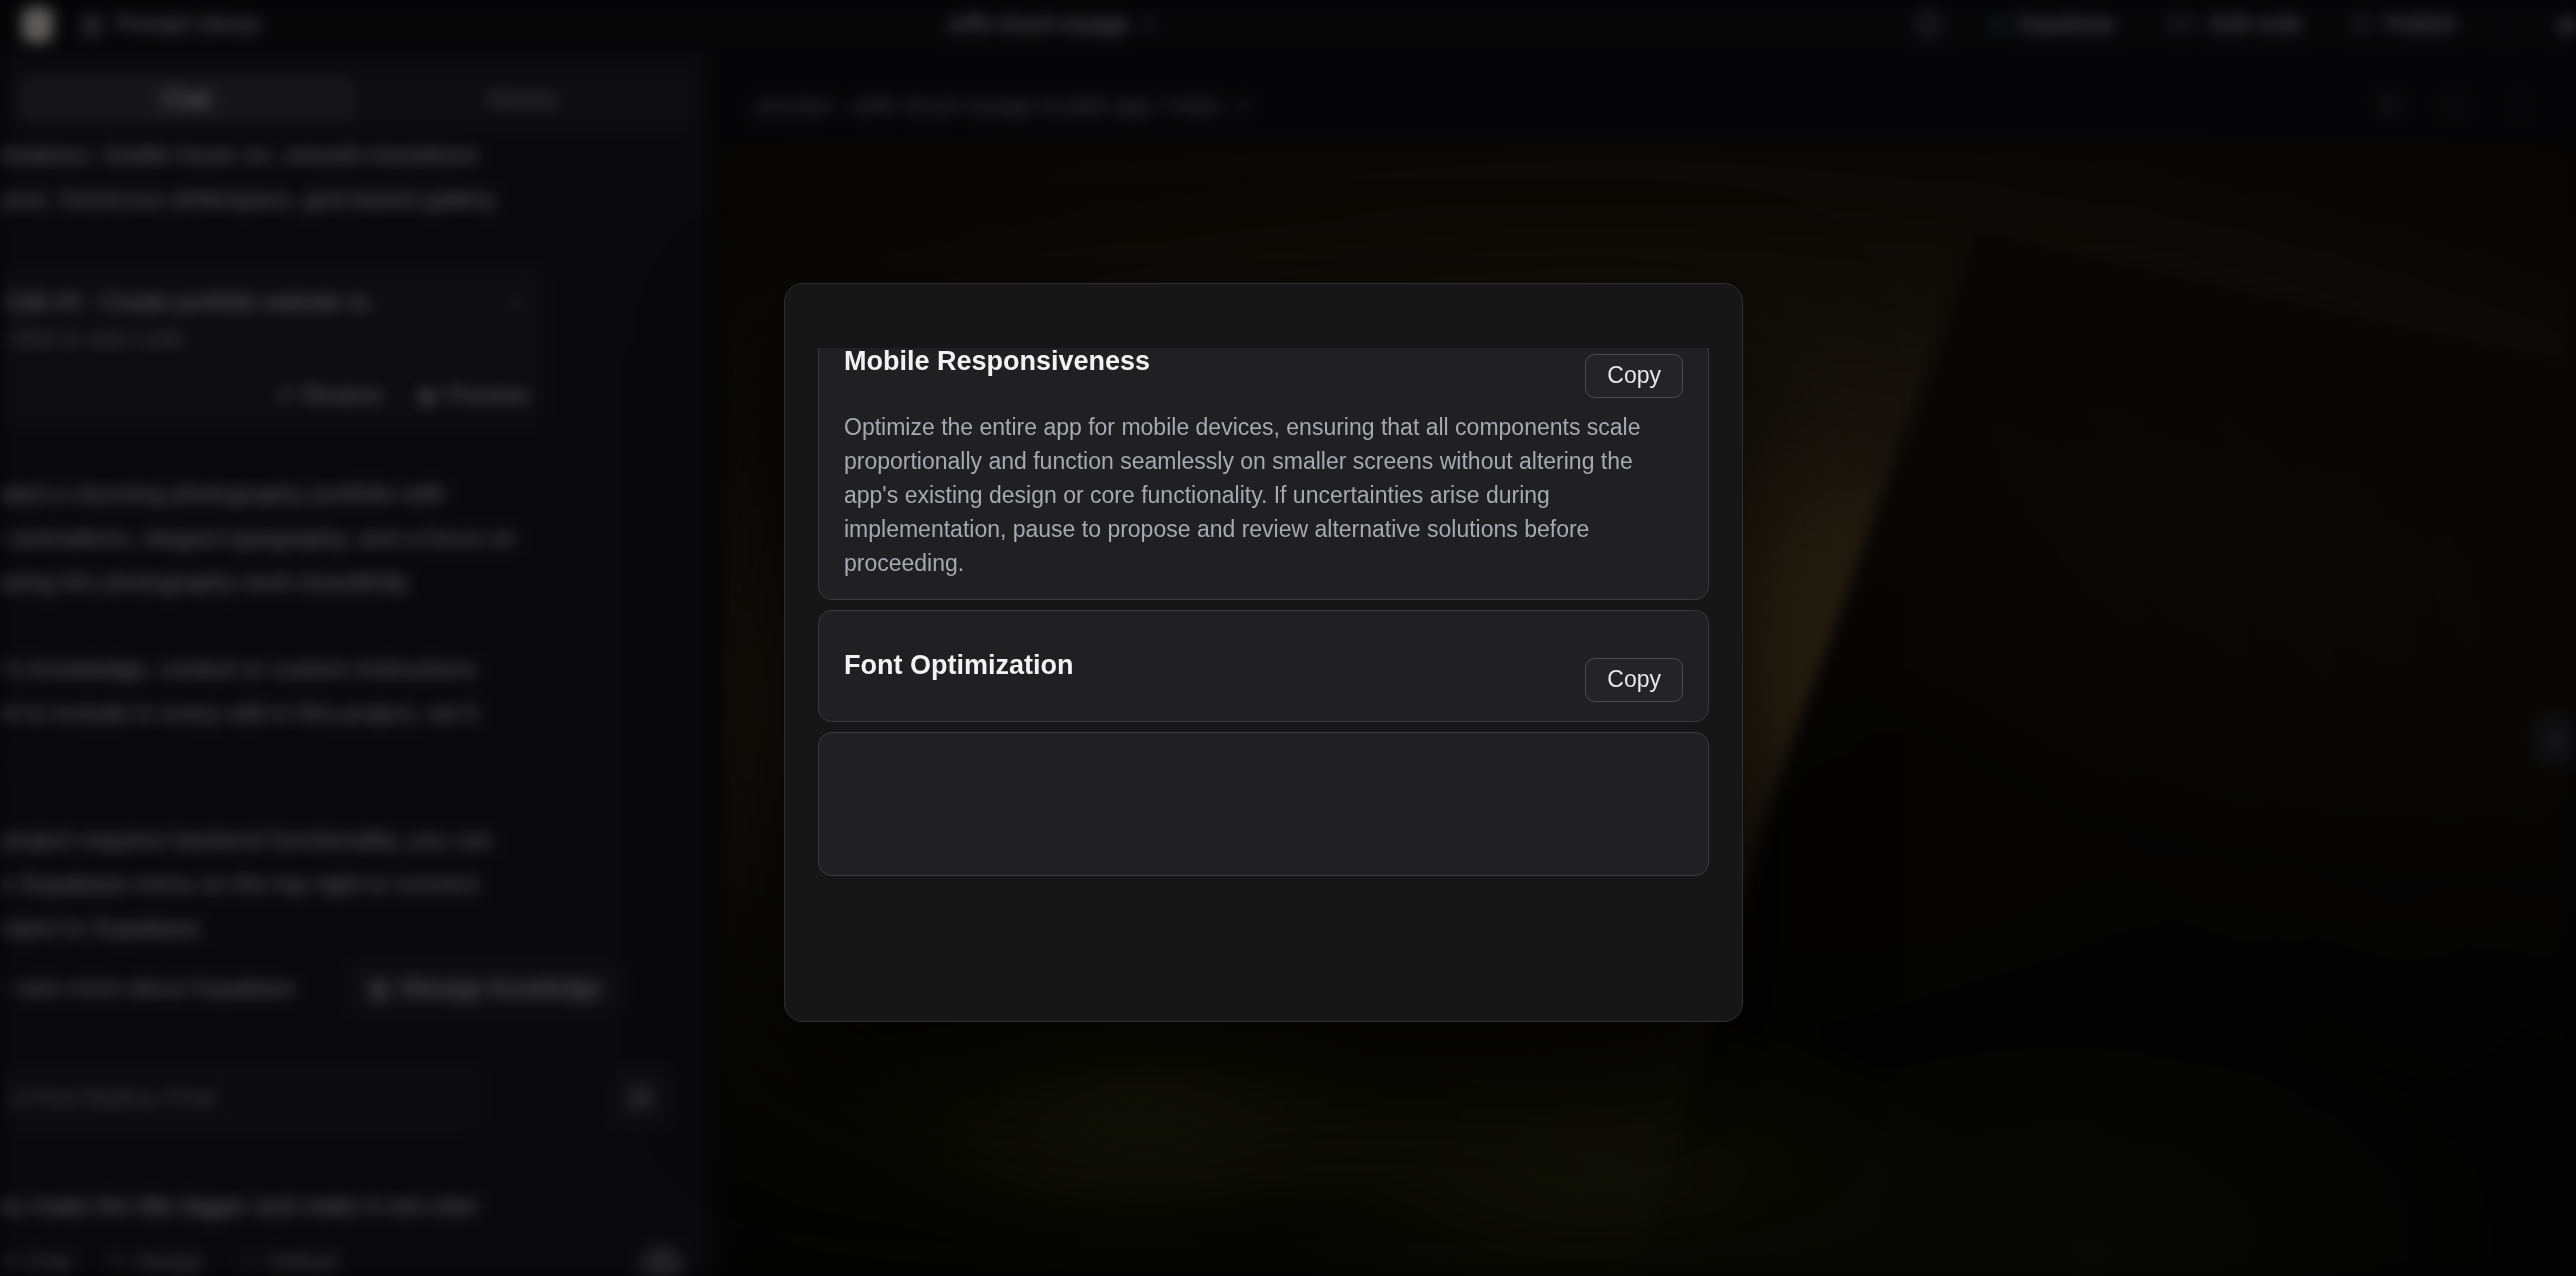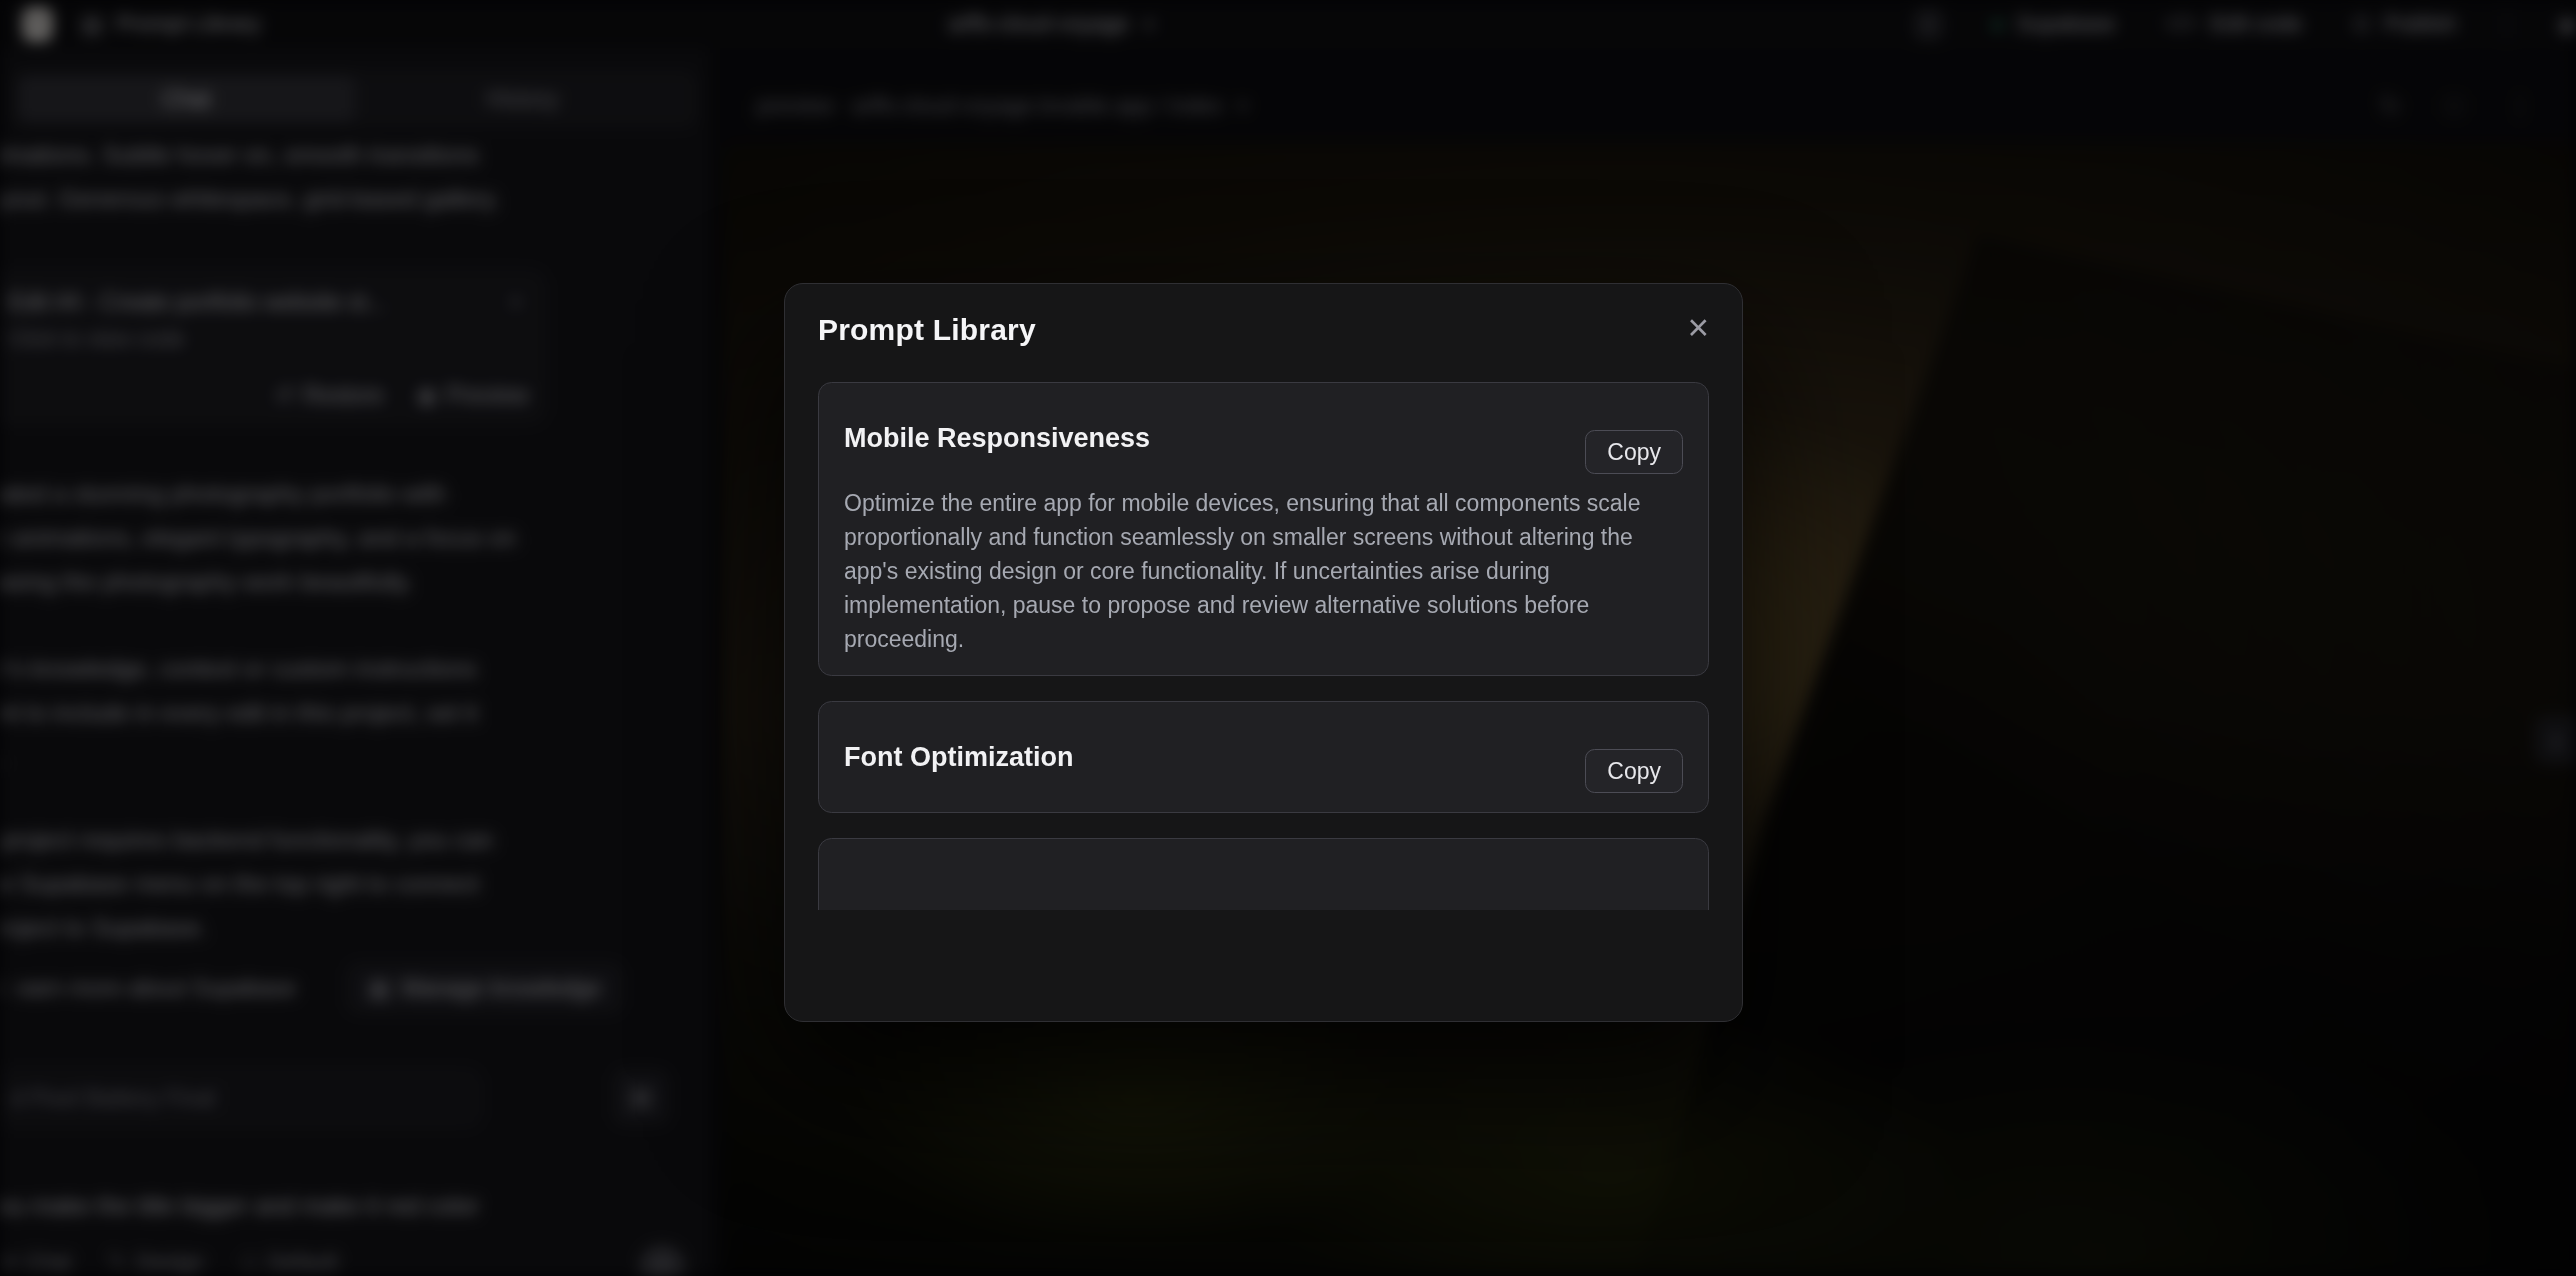--- a/index.html
+++ b/index.html
@@ -93,21 +93,21 @@
          background:#161617;border:1.9px solid #2f2f33;border-radius:19px;padding:29px 33px;
          box-shadow:0 58px 135px rgba(0,0,0,0.85);overflow:hidden;}
   .modal-head{display:flex;justify-content:space-between;align-items:flex-start;}
   .modal-title{font-size:30px;font-weight:700;color:#f5f5f7;letter-spacing:0.2px;}
   .modal-close{color:#9b9ba4;font-size:37px;line-height:29px;cursor:default;}
   .search{margin-top:27px;height:64px;background:#1d1d20;border:1.9px solid #45454d;border-radius:11.6px;
           display:flex;align-items:center;padding:0 23px;box-sizing:border-box;}
   .search input{flex:1;background:transparent;border:none;outline:none;color:#e4e4e8;font-size:25px;
                 font-family:"Liberation Sans",sans-serif;}
   .search input::placeholder{color:#9aa0ab;}
-  .plist{margin-top:35px;display:flex;flex-direction:column;gap:25px;max-height:528px;overflow:hidden;}
+  .plist{margin-top:35px;display:flex;flex-direction:column;gap:10px;max-height:528px;overflow:hidden;justify-content:flex-end;}
   .pcard{background:#202023;border:1.9px solid #3a3a41;border-radius:13.5px;padding:19px 25px;box-sizing:border-box;}
   .pcard-head{display:flex;justify-content:space-between;align-items:center;}
   .pcard-title{font-size:27px;font-weight:700;color:#f2f2f4;}
   .copy-btn{font-size:23px;color:#e7e7eb;background:#242428;border:1.9px solid #4c4c55;border-radius:9.6px;
             padding:7.7px 21px;font-family:"Liberation Sans",sans-serif;margin-top:28px;}
   .pcard-desc{margin-top:11.6px;font-size:23px;line-height:34px;color:#a6a9b2;max-width:847px;}
   .pcard-stub{min-height:144px;}
 </style>
 </head>
 <body>
@@ -255,24 +255,20 @@
       </div>
       <div class="panel-handle">
         <span>›</span>
       </div>
     </div>
   </div>
 
   <div class="overlay"></div>
 
   <div class="modal">
-    <div class="modal-head">
-      <div class="modal-title">Prompt Library</div>
-      <div class="modal-close">×</div>
-    </div>
 
 
     <div class="plist">
 
       <div class="pcard">
         <div class="pcard-head">
           <div class="pcard-title">Mobile Responsiveness</div>
           <button class="copy-btn">Copy</button>
         </div>
         <div class="pcard-desc">Optimize the entire app for mobile devices, ensuring that all components scale proportionally and function seamlessly on smaller screens without altering the app's existing design or core functionality. If uncertainties arise during implementation, pause to propose and review alternative solutions before proceeding.</div>

